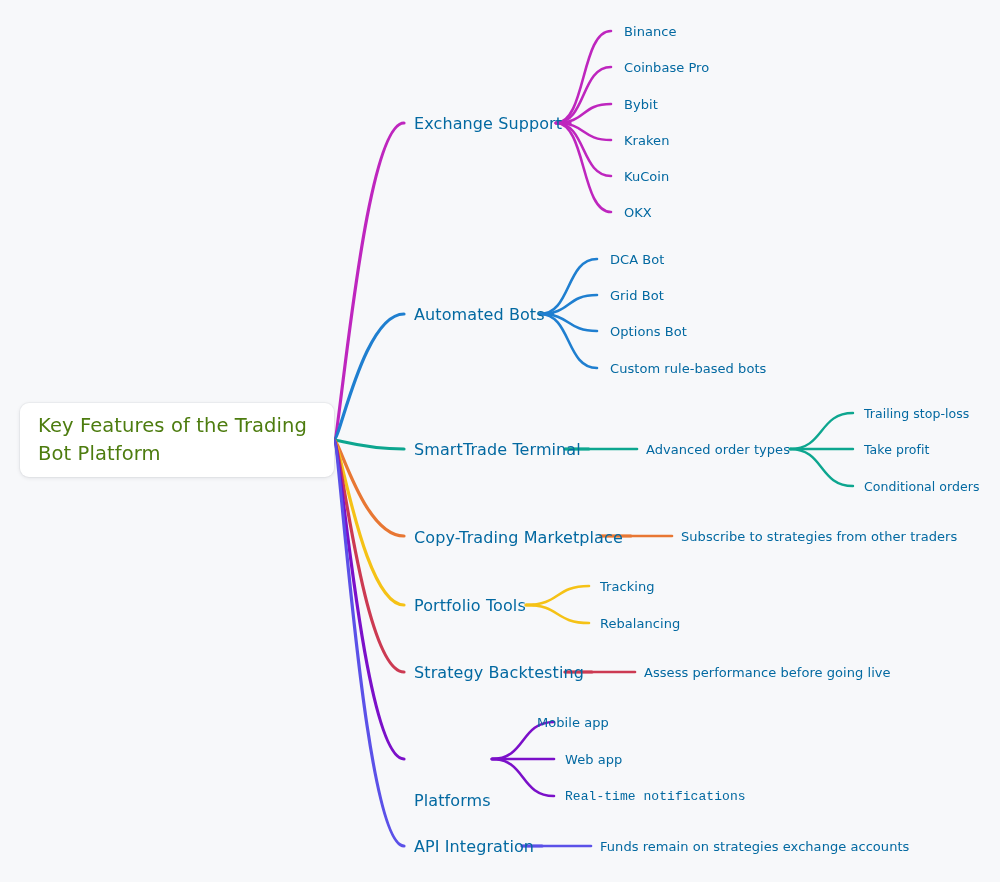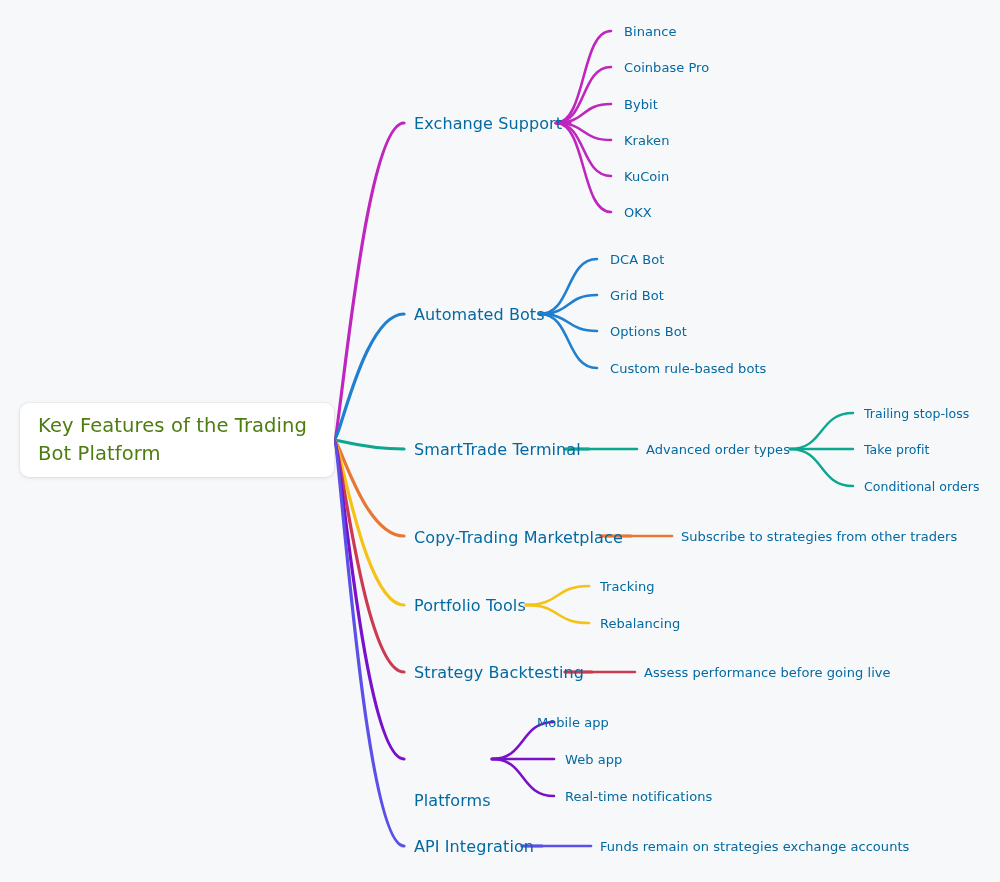--- a/index.html
+++ b/index.html
@@ -147,18 +147,18 @@
       <div class="node-label lvl1" style="left: 414px; top: 520px; margin-top: 17px;">Copy-Trading Marketplace</div>
       <div class="node-label lvl2" style="left: 681px; top: 536px;">Subscribe to strategies from other traders</div>
       <div class="node-label lvl1" style="left: 414px; top: 605px;">Portfolio Tools</div>
       <div class="node-label lvl2" style="left: 600px; top: 586px;">Tracking</div>
       <div class="node-label lvl2" style="left: 600px; top: 623px;">Rebalancing</div>
       <div class="node-label lvl1" style="left: 414px; top: 672px;">Strategy Backtesting</div>
       <div class="node-label lvl2" style="left: 644px; top: 672px;">Assess performance before going live</div>
       <div class="node-label lvl1" style="left: 414px; top: 759px; margin-top: 41px;">Platforms</div>
       <div class="node-label lvl2" style="left: 537px; top: 722px;">Mobile app</div>
       <div class="node-label lvl2" style="left: 565px; top: 759px;">Web app</div>
-      <div class="node-label lvl2" style="left: 565px; top: 796px;">Real-time notifications</div>
+      <div class="node-label lvl2" style="left: 565px; top: 796px; font-family: Liberation Mono, monospace;">Real-time notifications</div>
       <div class="node-label lvl1" style="left: 414px; top: 846px;">API Integration</div>
       <div class="node-label lvl2" style="left: 600px; top: 846px;">Funds remain on strategies exchange accounts</div>
     </div>
 
 </div>
 
 </body></html>

